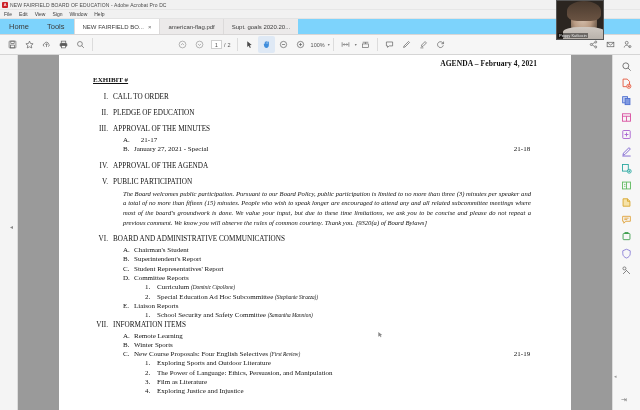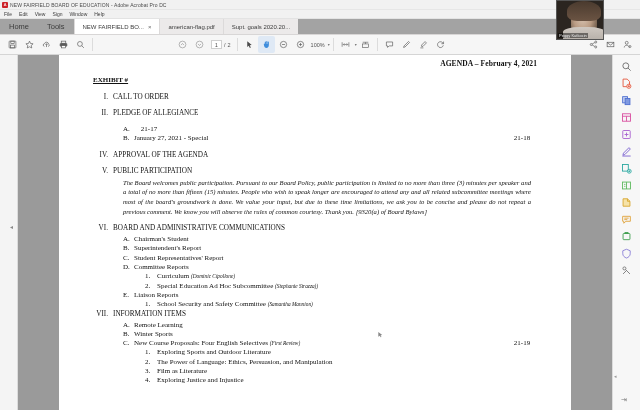--- a/index.html
+++ b/index.html
@@ -21,21 +21,21 @@
   }
   .title-text{ font-size:5px; color:#4a4a4a; letter-spacing:.1px; white-space:nowrap;}
   
   .menubar{
     height:9px; background:#f1f1f1; display:flex; align-items:center;
     padding-left:4px; gap:7px; border-bottom:1px solid #e3e3e3;
   }
   .menubar span{ font-size:5px; color:#3c3c3c; }
   
   .tabstrip{
-    height:16px; background:#a3a3a3; display:flex; align-items:stretch;
+    height:16px; background:#7dd3fc; display:flex; align-items:stretch;
     border-bottom:1px solid #d8d6d6;
   }
   .navbtn{
     display:flex;align-items:center;padding:0 9px;font-size:7.5px;color:#3c3c3c;
   }
   .doctab{
     display:flex;align-items:center;gap:4px;padding:0 8px;font-size:6px;
     color:#3c3c3c;background:#eceaea;border-left:1px solid #dcdada;
     max-width:120px;
   }
@@ -364,23 +364,27 @@
       <div class="doc-title">AGENDA – February 4, 2021</div>
       <div class="exhibit">EXHIBIT #</div>
 
       <div class="item">
         <div class="rn">I.</div>
         <div class="itxt">CALL TO ORDER</div>
       </div>
 
       <div class="item">
         <div class="rn">II.</div>
-        <div class="itxt">PLEDGE OF ALLEGIANCE</div>
-      </div>
-
+        <div class="itxt">PLEDGE OF EDUCATION</div>
+      </div>
+
+      <div class="item tight">
+        <div class="rn">III.</div>
+        <div class="itxt">APPROVAL OF THE MINUTES</div>
+      </div>
       <div class="sublist">
         <div class="subrow">
           <span class="ln">A.</span>
           <span class="pg">21-17</span>
         </div>
         <div class="subrow">
           <span class="ln">B.</span>
           <span class="lt">January 27, 2021 - Special</span>
           <span class="pg">21-18</span>
         </div>

